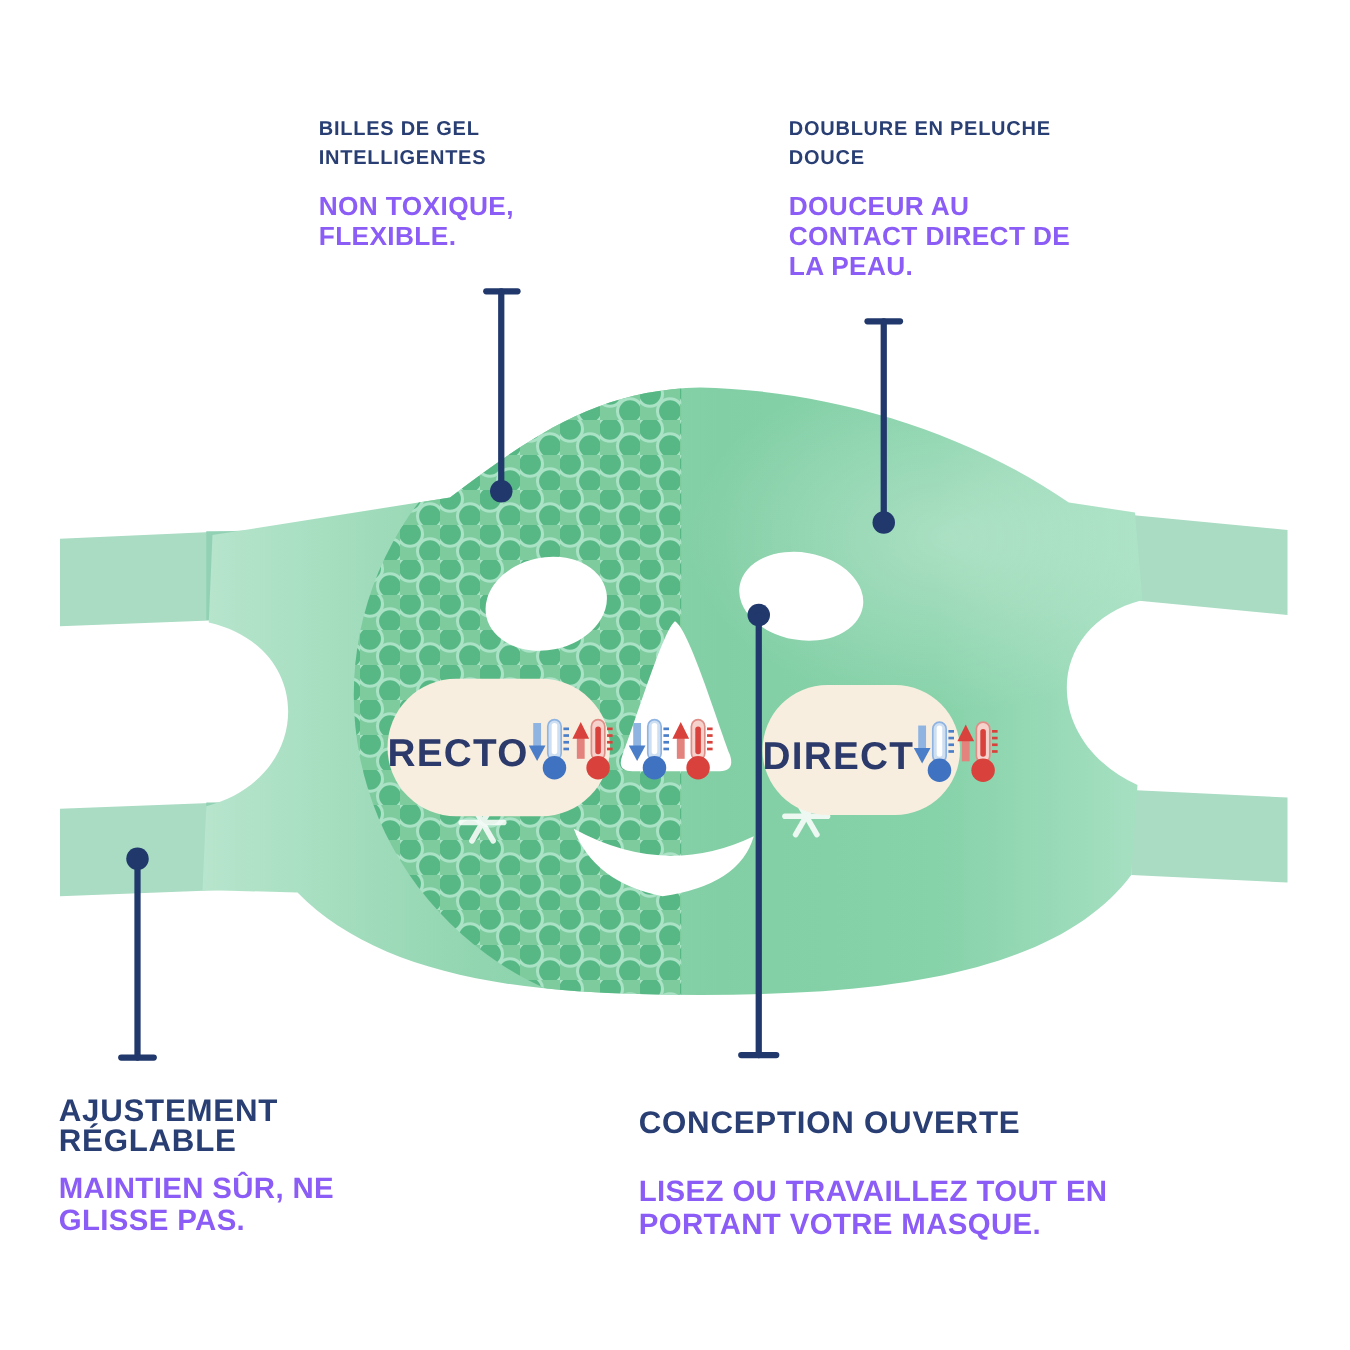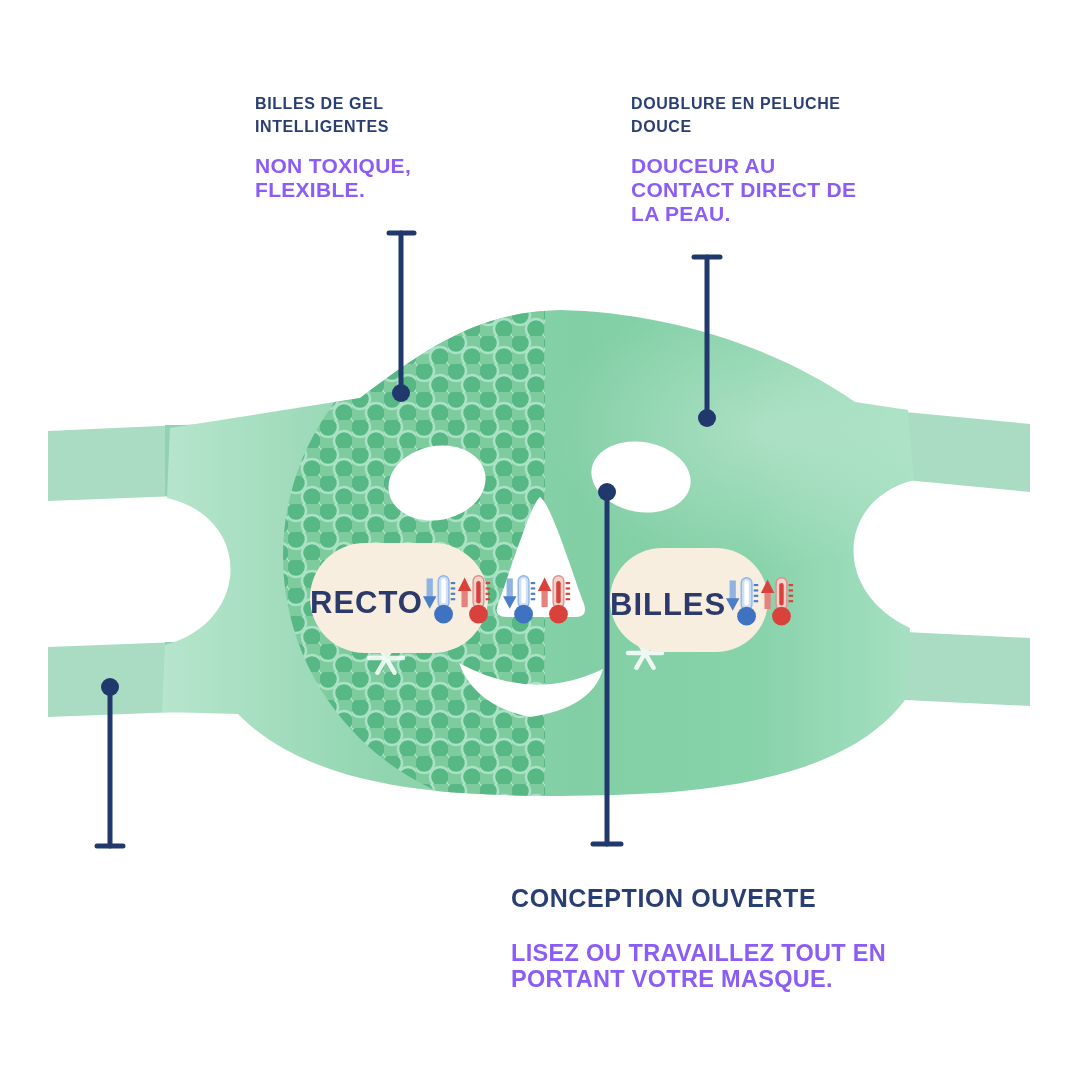--- a/index.html
+++ b/index.html
@@ -173,21 +173,21 @@
             <rect x="70" y="10" width="5" height="2.4"></rect>
             <rect x="70" y="16" width="5" height="2.4"></rect>
             <rect x="70" y="22" width="5" height="2.4"></rect>
             <rect x="70" y="28" width="5" height="2.4"></rect>
           </g>
       </svg>
     </div>
   </div>
 
   <div class="badge verso">
-    <div class="badge-title">BILLES</div>
+    <div class="badge-title">DIRECT</div>
     <div class="thermo-row">
       <svg width="68" height="52" viewBox="0 0 76 58">
         <rect x="4" y="6" width="7" height="22" fill="#8fb4e2"></rect>
         <polygon points="0,26 15,26 7.5,40" fill="#4a7ec9"></polygon>
         <rect x="17" y="3" width="12" height="36" rx="6" fill="#cfdff2" stroke="#8fb4e2" stroke-width="1.5"></rect>
         <rect x="20.5" y="6" width="5" height="28" rx="2.5" fill="#ffffff"></rect>
         <circle cx="23" cy="46" r="10.5" fill="#3f72c1"></circle>
         <g fill="#4a7ec9">
             <rect x="31" y="10" width="5" height="2.4"></rect>
             <rect x="31" y="16" width="5" height="2.4"></rect>
@@ -217,20 +217,26 @@
   </div>
 
   <div class="label top tr">
     <div class="label-title">DOUBLURE EN PELUCHE
 DOUCE</div>
     <div class="label-body">DOUCEUR AU
 CONTACT DIRECT DE
 LA PEAU.</div>
   </div>
 
+  <div class="label bottom bl">
+    <div class="label-title">AJUSTEMENT
+RÉGLABLE</div>
+    <div class="label-body">MAINTIEN SÛR, NE
+GLISSE PAS.</div>
+  </div>
 
   <div class="label bottom center-block bc">
     <div class="label-title">CONCEPTION OUVERTE</div>
     <div class="label-body">LISEZ OU TRAVAILLEZ TOUT EN
 PORTANT VOTRE MASQUE.</div>
   </div>
 
 </div>
 
 </body></html>

